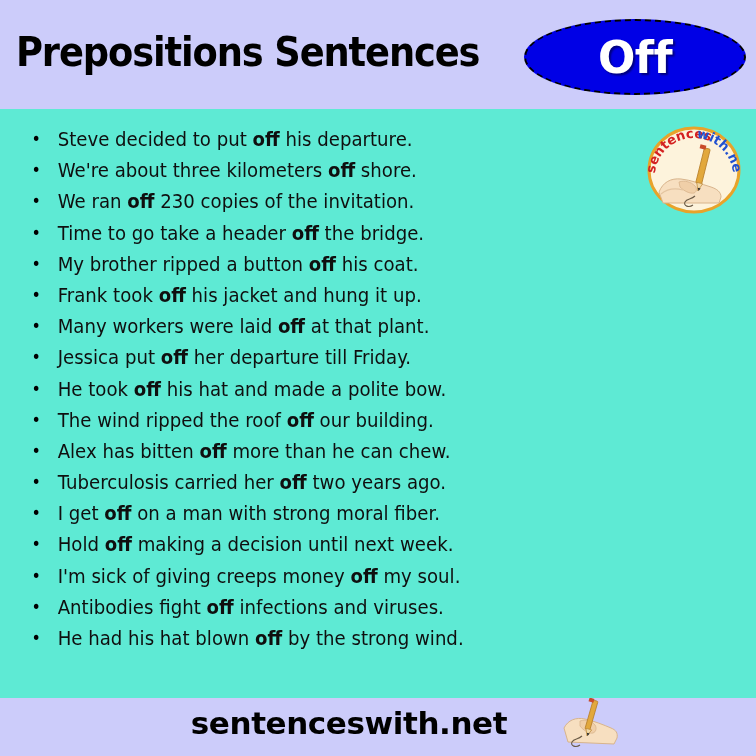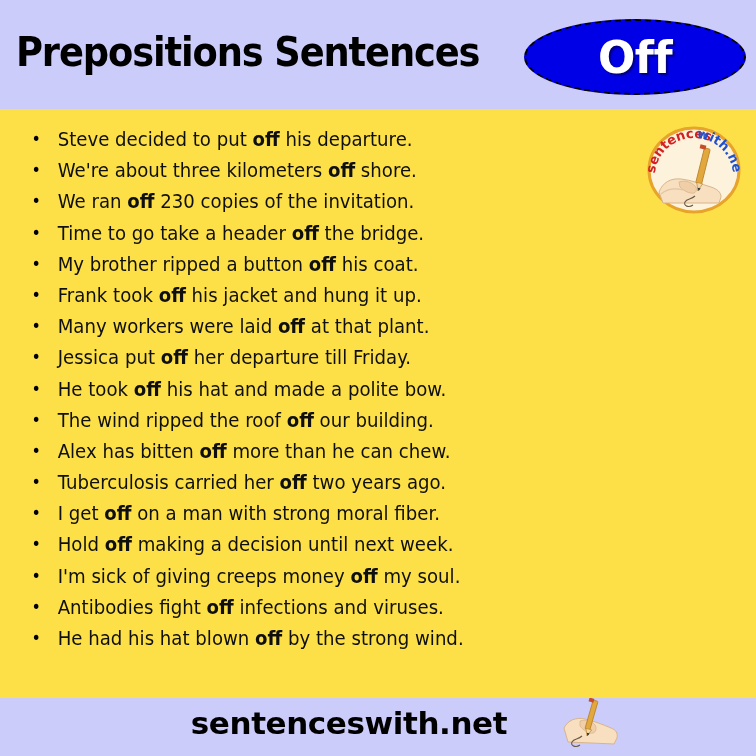--- a/index.html
+++ b/index.html
@@ -10,21 +10,21 @@
     width: 756px;
     height: 756px;
     overflow: hidden;
     background: #ffffff;
     font-family: "Liberation Sans", sans-serif;
   }
   .page {
     position: relative;
     width: 756px;
     height: 756px;
-    background: #fde047;
+    background: #5eead4;
   }
 
   
   .header {
     position: absolute;
     left: 0;
     top: 0;
     width: 756px;
     height: 109px;
     background: #ccccfa;

